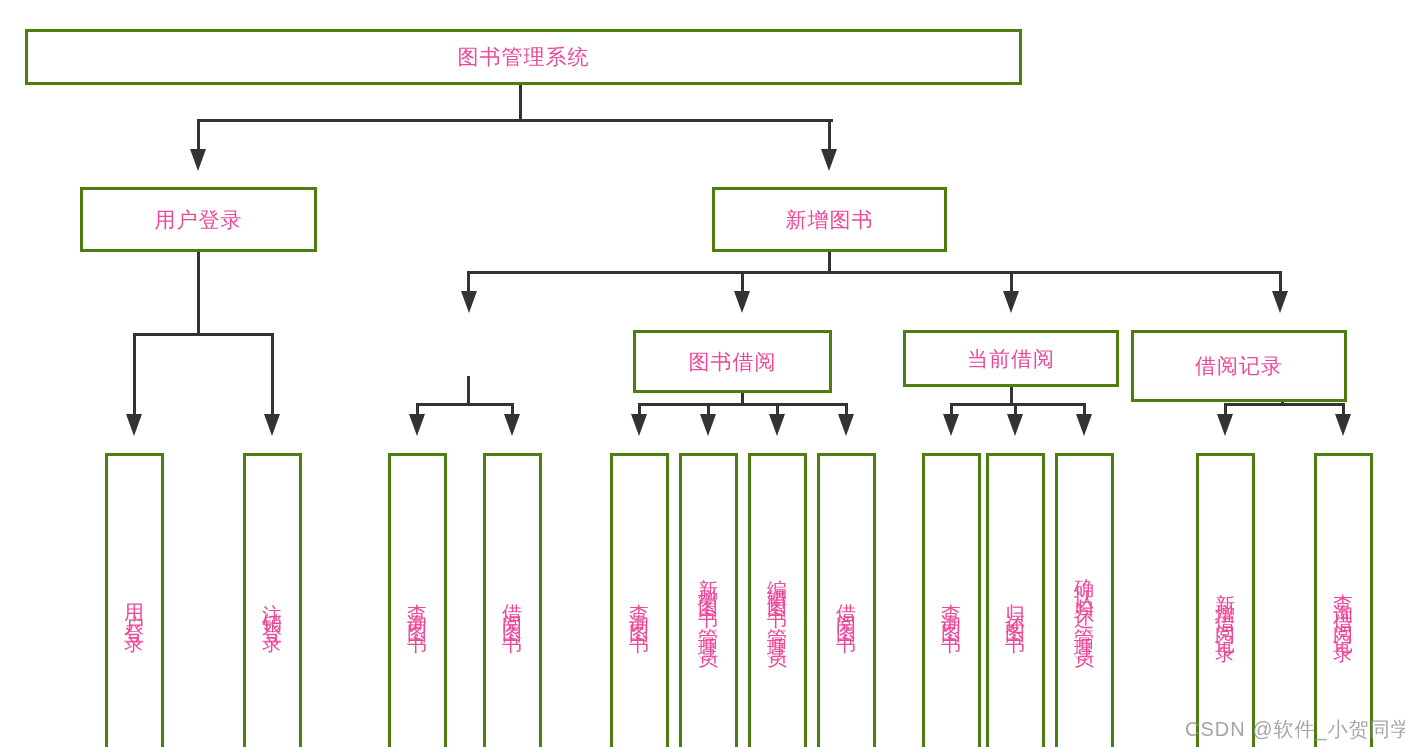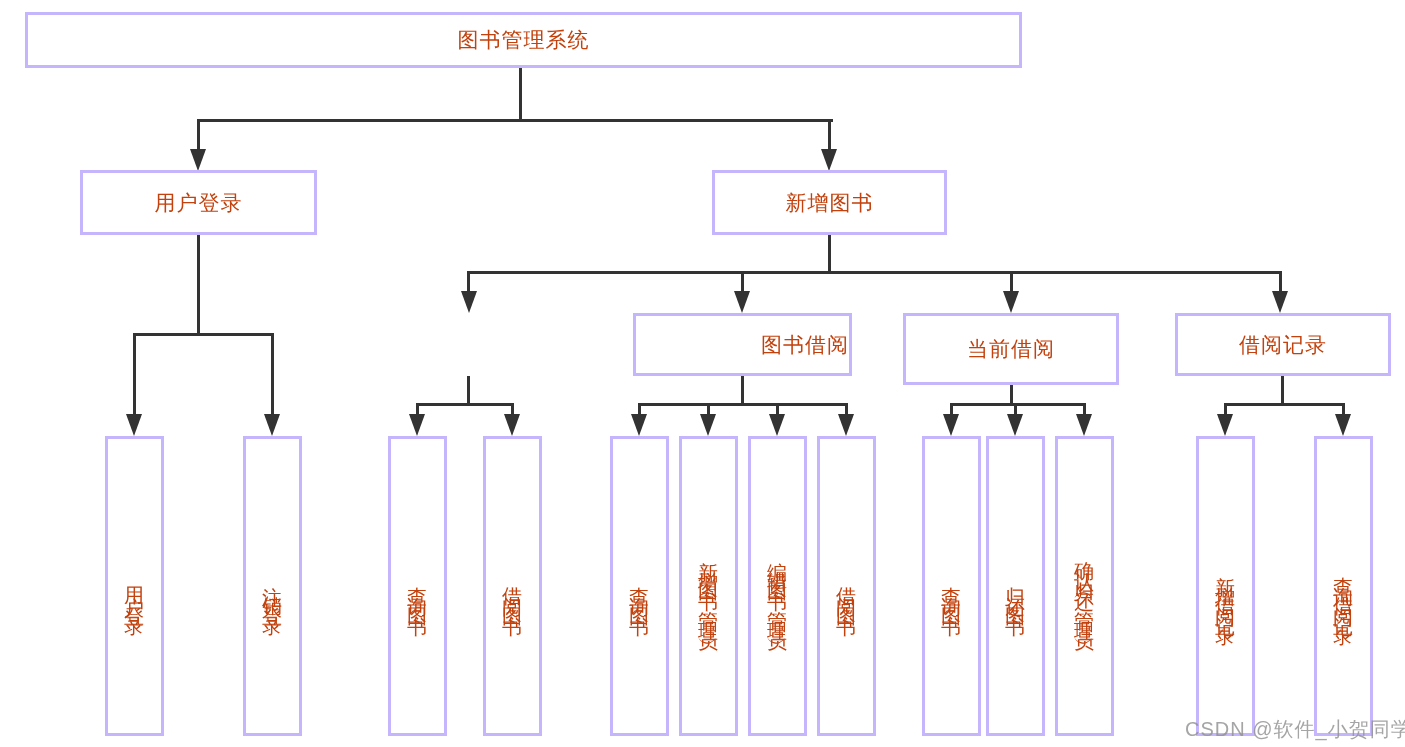--- a/index.html
+++ b/index.html
@@ -7,29 +7,30 @@
     position: relative;
     width: 1405px;
     height: 747px;
     background: #ffffff;
     font-family: "Liberation Sans", sans-serif;
     overflow: hidden;
   }
   .box {
     position: absolute;
     box-sizing: border-box;
-    border: 3px solid #c4b5fd;
+    border: 3px solid #4d7c0f;
     background: #ffffff;
     display: flex;
     align-items: center;
     justify-content: center;
-    color: #c2410c;
+    color: #ec4899;
     font-size: 21px;
     letter-spacing: 1px;
     z-index: 2;
+    margin-top: 17px;
   }
   .leaf .vtext {
     writing-mode: vertical-rl;
     text-orientation: mixed;
     font-size: 20px;
     line-height: 1;
     letter-spacing: 10px;
     margin-bottom: -10px; 
   }
   .line { position: absolute; background: #333333; z-index: 1; }
@@ -86,27 +87,27 @@
   <div class="line" style="left:467px; top:271px; width:815px; height:3px;"></div>
   <div class="line" style="left:467px; top:271px; width:3px; height:20px;"></div>
   <div class="arrow" style="left:461px; top:291px;"></div>
   <div class="line" style="left:741px; top:271px; width:3px; height:20px;"></div>
   <div class="arrow" style="left:734px; top:291px;"></div>
   <div class="line" style="left:1010px; top:271px; width:3px; height:20px;"></div>
   <div class="arrow" style="left:1003px; top:291px;"></div>
   <div class="line" style="left:1279px; top:271px; width:3px; height:20px;"></div>
   <div class="arrow" style="left:1272px; top:291px;"></div>
 
-  <div class="box" style="left:633px; top:313px; width:219px; height:63px;justify-content:flex-end;">
+  <div class="box" style="left:633px; top:313px; width:199px; height:63px;">
     <span>图书借阅</span>
   </div>
-  <div class="box" style="left:903px; top:313px; width:216px; height:72px;align-items:center;">
+  <div class="box" style="left:903px; top:313px; width:216px; height:57px;align-items:center;">
     <span>当前借阅</span>
   </div>
-  <div class="box" style="left:1175px; top:313px; width:216px; height:63px;">
+  <div class="box" style="left:1131px; top:313px; width:216px; height:72px;">
     <span>借阅记录</span>
   </div>
 
   <div class="line" style="left:467px; top:376px; width:3px; height:29px;"></div>
   <div class="line" style="left:416px; top:403px; width:98px; height:3px;"></div>
   <div class="line" style="left:416px; top:403px; width:3px; height:12px;"></div>
   <div class="arrow" style="left:409px; top:414px;"></div>
   <div class="line" style="left:511px; top:403px; width:3px; height:12px;"></div>
   <div class="arrow" style="left:504px; top:414px;"></div>
 

